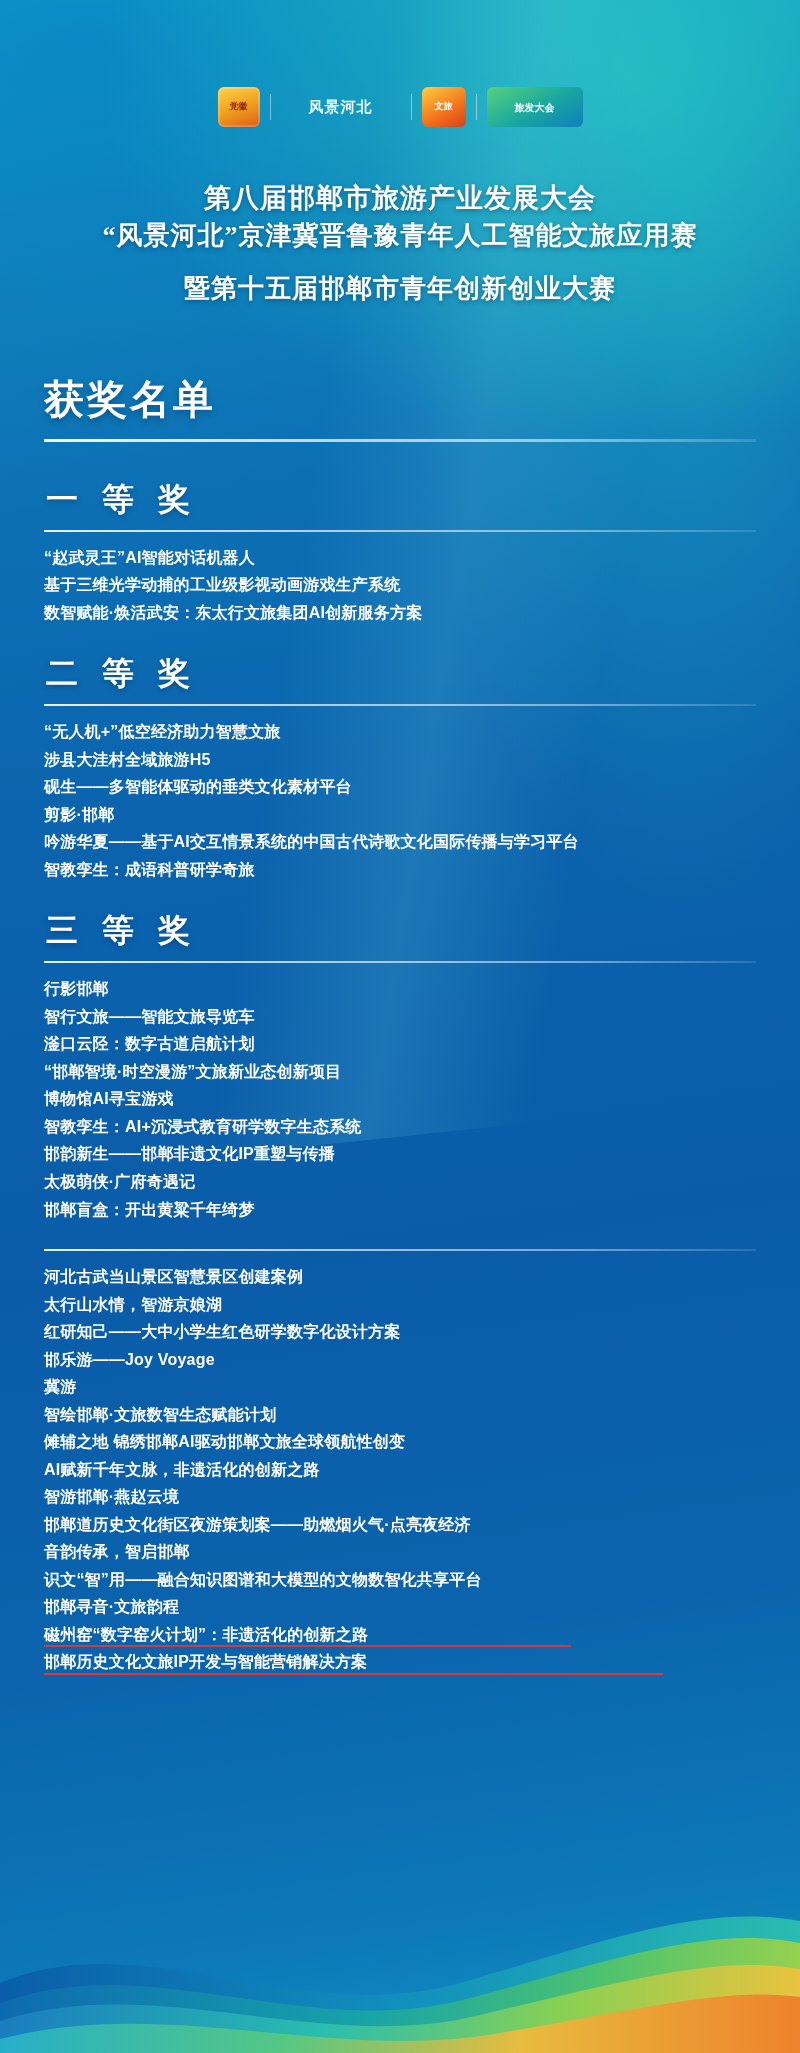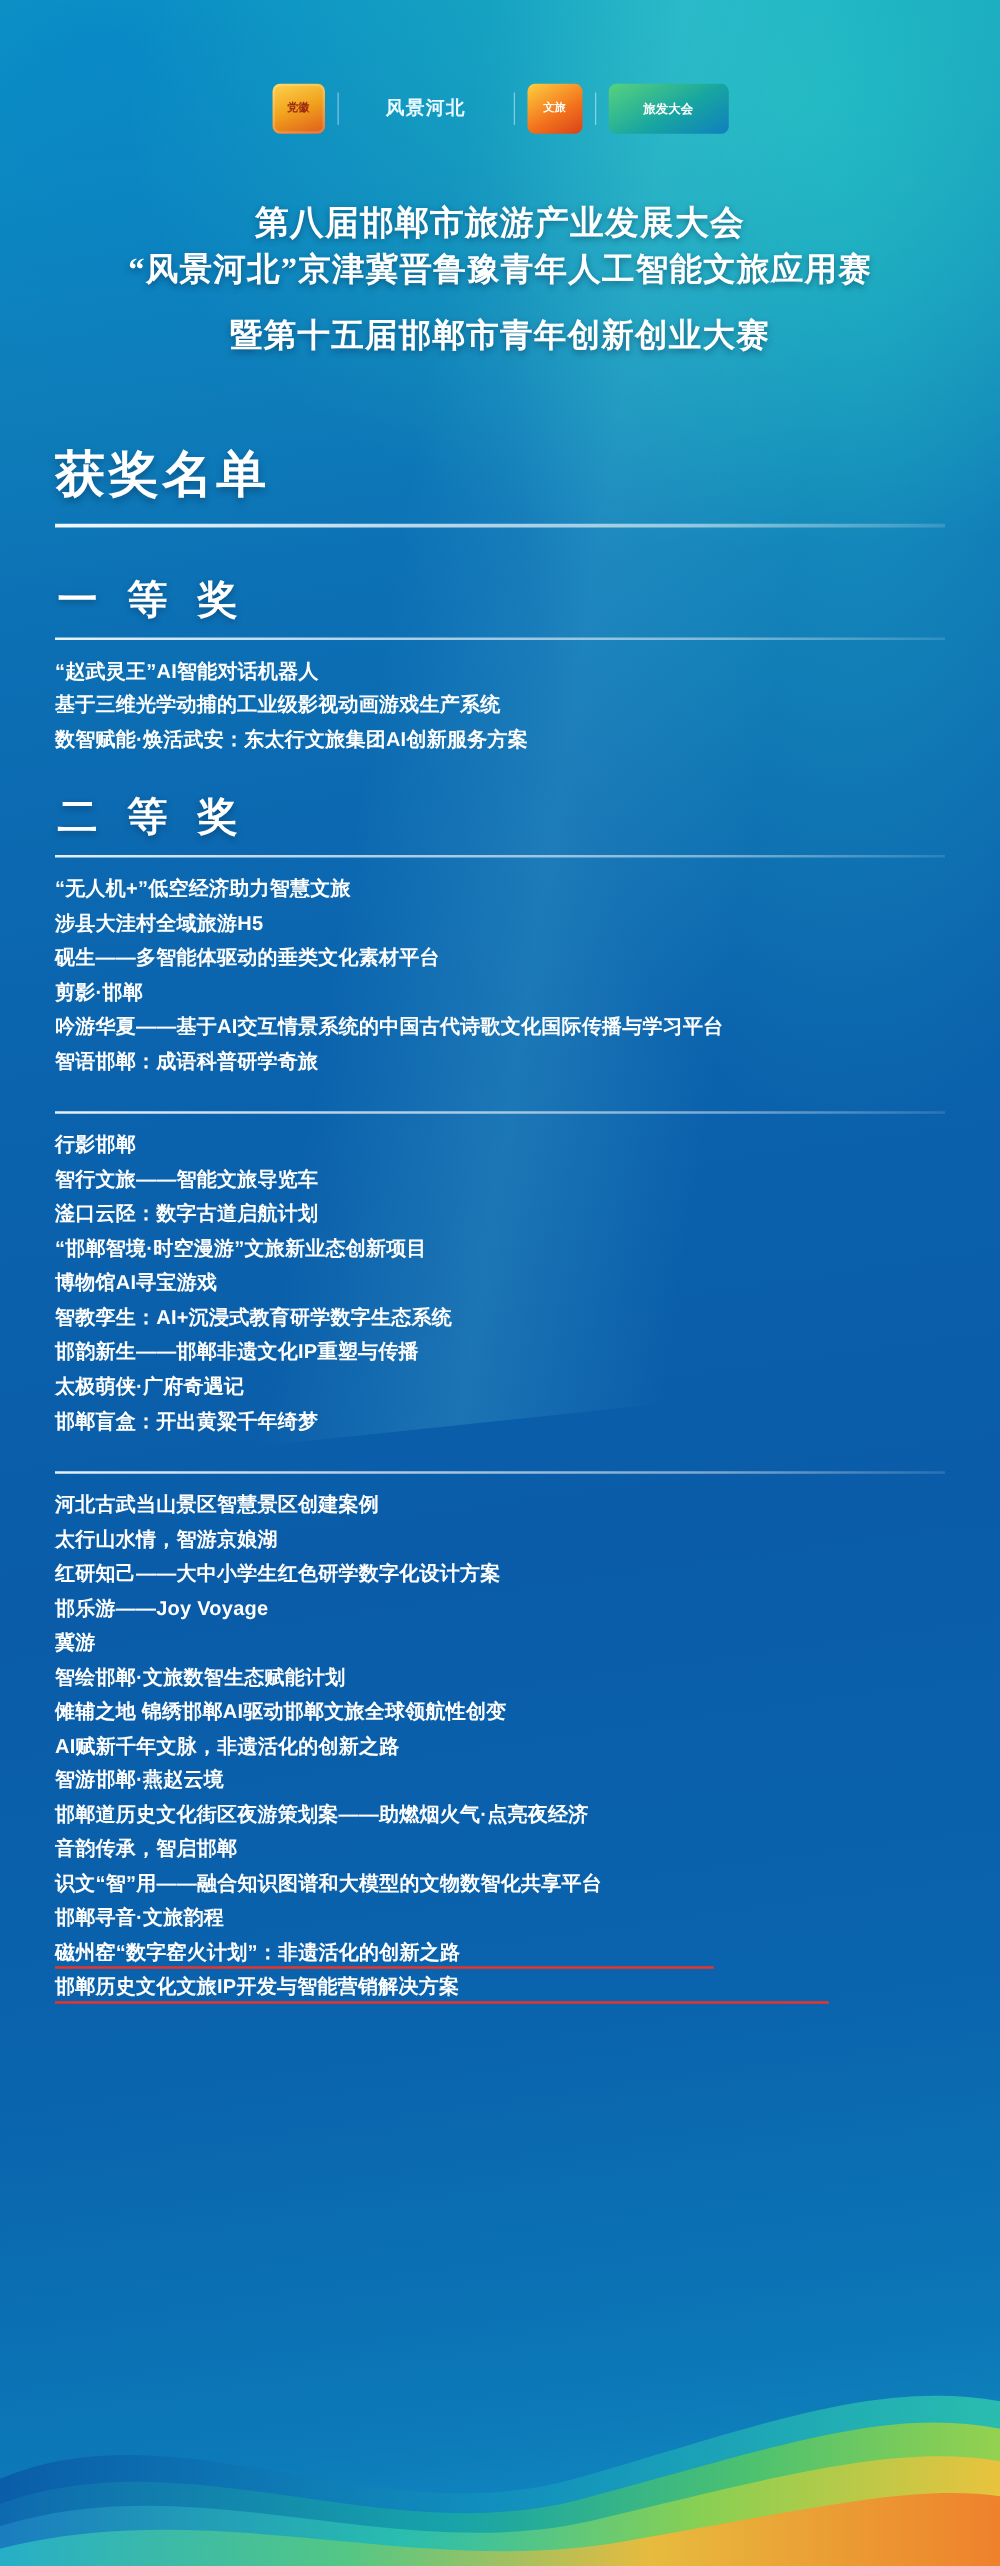--- a/index.html
+++ b/index.html
@@ -47,21 +47,21 @@
   }
 
   
   .logo-strip {
     position: relative;
     z-index: 3;
     display: flex;
     align-items: center;
     justify-content: center;
     gap: 10px;
-    padding-top: 64px;
+    padding-top: 84px;
     height: 46px;
   }
   .logo-badge {
     display: flex;
     align-items: center;
     justify-content: center;
     height: 40px;
     border-radius: 4px;
     font-size: 11px;
     font-weight: bold;
@@ -257,24 +257,25 @@
     </div>
 
     <div class="section">
       <div class="section-title">二 等 奖</div>
       <div class="section-rule"></div>
       <div class="entry">“无人机+”低空经济助力智慧文旅</div>
       <div class="entry">涉县大洼村全域旅游H5</div>
       <div class="entry">砚生——多智能体驱动的垂类文化素材平台</div>
       <div class="entry">剪影·邯郸</div>
       <div class="entry">吟游华夏——基于AI交互情景系统的中国古代诗歌文化国际传播与学习平台</div>
-      <div class="entry">智语邯郸：成语科普研学奇旅</div>
+      <div class="entry">智教孪生：成语科普研学奇旅</div>
     </div>
 
     <div class="section">
+      <div class="section-title">三 等 奖</div>
       <div class="section-rule"></div>
       <div class="entry">行影邯郸</div>
       <div class="entry">智行文旅——智能文旅导览车</div>
       <div class="entry">滏口云陉：数字古道启航计划</div>
       <div class="entry">“邯郸智境·时空漫游”文旅新业态创新项目</div>
       <div class="entry">博物馆AI寻宝游戏</div>
       <div class="entry">智教孪生：AI+沉浸式教育研学数字生态系统</div>
       <div class="entry">邯韵新生——邯郸非遗文化IP重塑与传播</div>
       <div class="entry">太极萌侠·广府奇遇记</div>
       <div class="entry">邯郸盲盒：开出黄粱千年绮梦</div>

